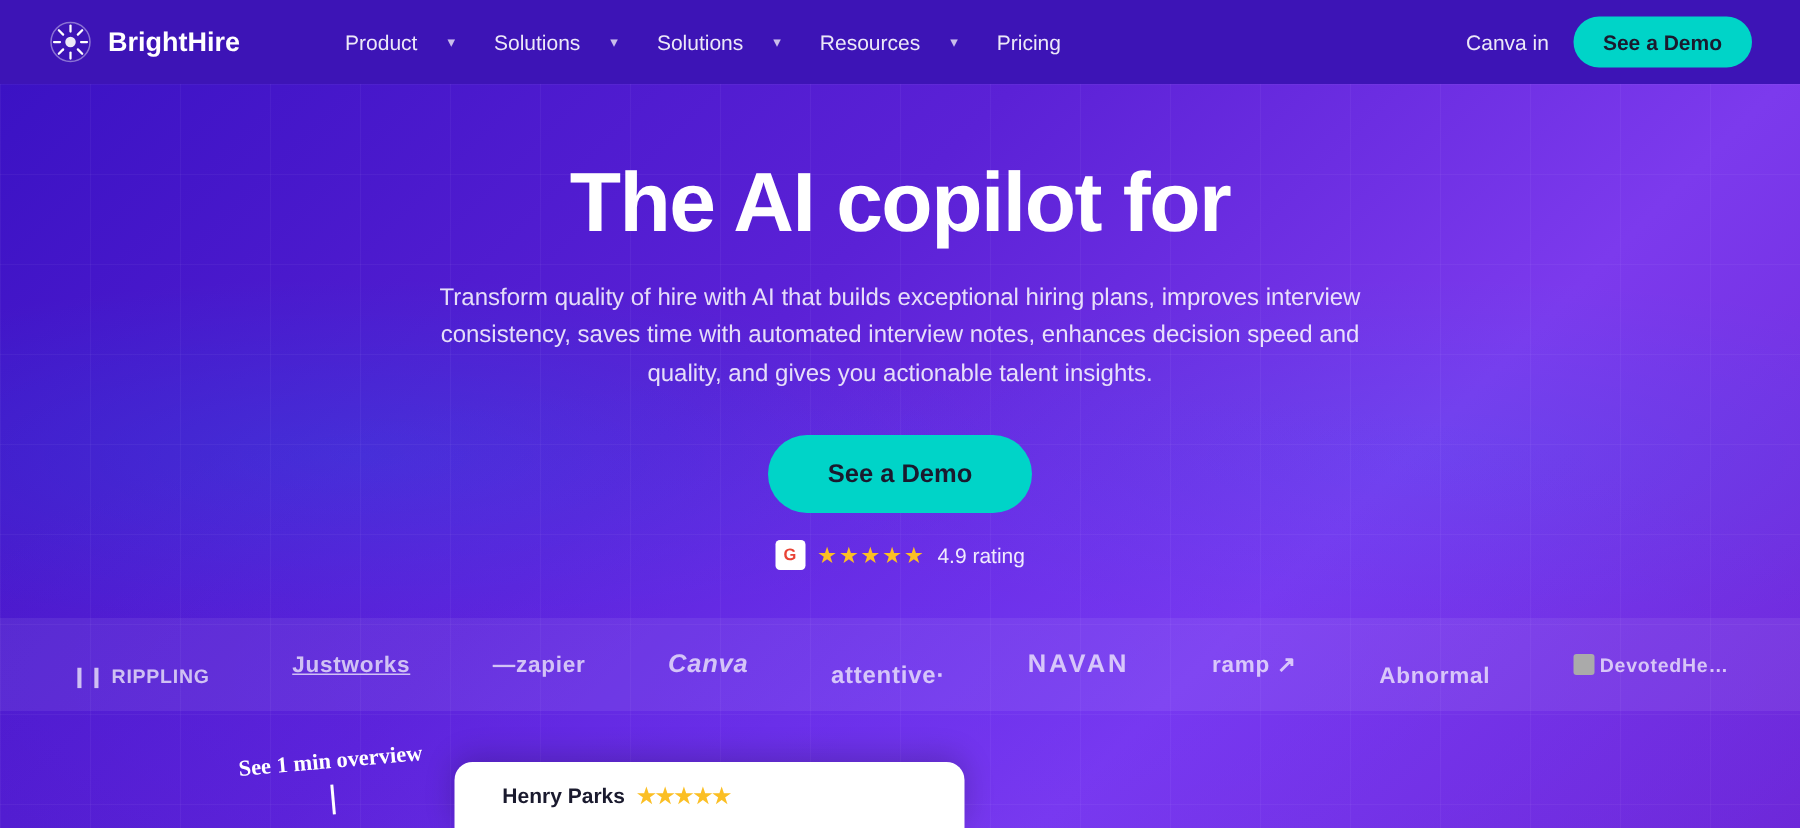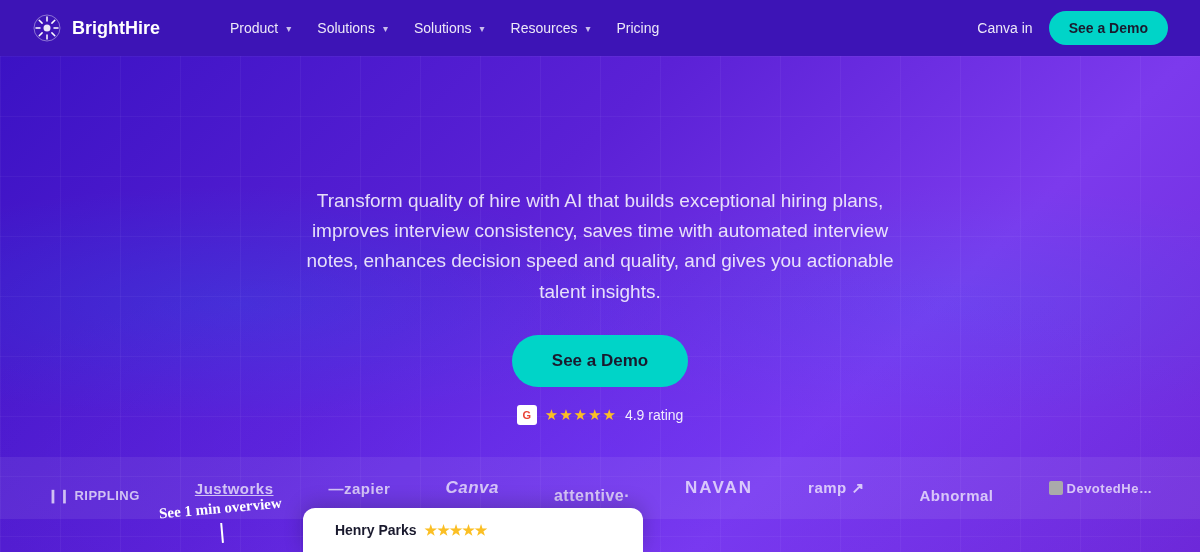--- a/index.html
+++ b/index.html
@@ -37,21 +37,21 @@
     .nav-links {
       display: flex;
       align-items: center;
       gap: 6px;
       margin-left: 60px;
       flex: 1;
     }
     .nav-item {
       display: flex;
       align-items: center;
-      gap: 8px;
+      gap: 20px;
       color: rgba(255,255,255,0.9);
       font-size: 14px;
       padding: 6px 10px;
       cursor: pointer;
       white-space: nowrap;
     }
     .chevron {
       font-size: 10px;
       opacity: 0.8;
     }
@@ -121,21 +121,21 @@
     }
     .hero-title {
       font-size: 56px;
       font-weight: 800;
       color: #fff;
       line-height: 1.1;
       margin-bottom: 20px;
       letter-spacing: -1px;
     }
     .hero-subtitle {
-      font-size: 19px;
+      font-size: 16px;
       color: rgba(255,255,255,0.85);
       line-height: 1.6;
       max-width: 620px;
       margin: 0 auto 28px;
     }
     .cta-btn-hero {
       background: #00d4c8;
       color: #1a1a2e;
       border: none;
       border-radius: 30px;
@@ -299,21 +299,21 @@
     <span class="sign-in">Canva in</span>
     <button class="cta-btn-nav">See a Demo</button>
   </div>
 </nav>
 
 <div class="hero">
   <div class="grid-overlay"></div>
 
   <div class="hero-content">
     <h1 class="hero-title">
-      <br>
+      <span>The AI copilot for</span><br>
     </h1>
     <p class="hero-subtitle">Transform quality of hire with AI that builds exceptional hiring plans, improves interview consistency, saves time with automated interview notes, enhances decision speed and quality, and gives you actionable talent insights.</p>
     <button class="cta-btn-hero">See a Demo</button>
 
     <div class="rating-row">
       <span class="g-logo">G</span>
       <span class="stars">★★★★★</span>
       <span>4.9 rating</span>
     </div>
   </div>

